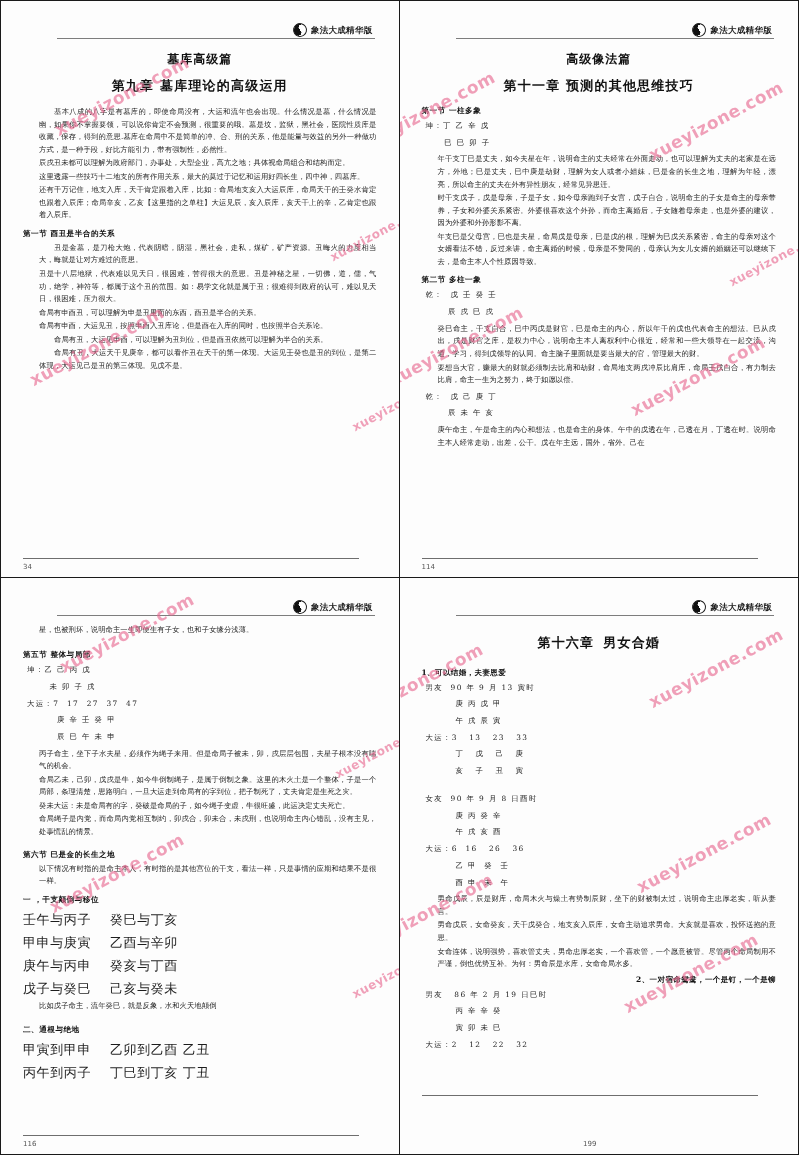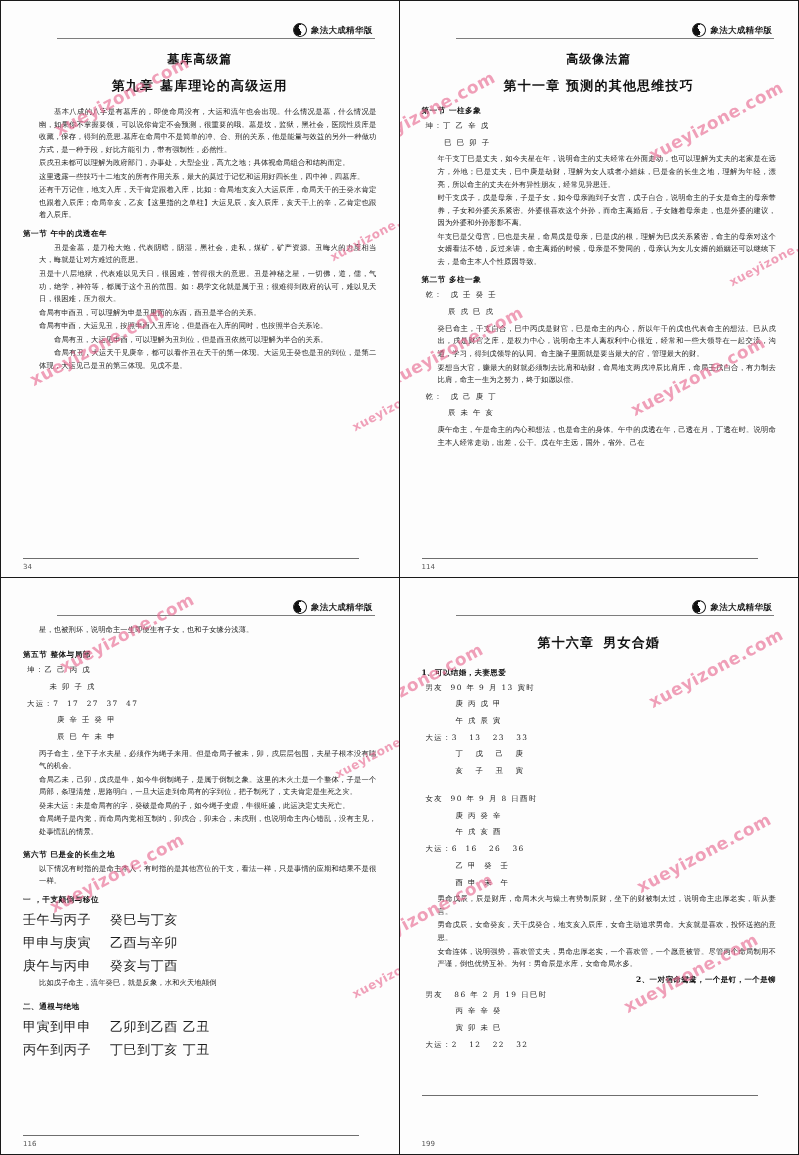--- a/index.html
+++ b/index.html
@@ -115,21 +115,21 @@
     left:22px;right:40px;bottom:6px;
   }
   .footer .rule{
     border-top:1.6px solid #6e6e6e;
     margin-bottom:4px;
   }
   .pageno{
     font-size:7px;color:#555;
     font-family:"DejaVu Sans","Liberation Sans",sans-serif;
   }
-  .pageno.right{text-align:left;margin-top:44px;}
+  .pageno.right{text-align:center;margin-top:44px;}
 
   
   .wm-layer{
     position:absolute;inset:0;
     pointer-events:none;
     overflow:hidden;
     z-index:5;
   }
   .wm{
     position:absolute;
@@ -159,21 +159,21 @@
 
     <div class="body">
       <div class="part-title">墓库高级篇</div>
       <div class="chapter-title">第九章  墓库理论的高级运用</div>
 
       <p class="para ind">基本八成的八字是有墓库的，即使命局没有，大运和流年也会出现。什么情况是墓，什么情况是幽，如果你不掌握要领，可以说你肯定不会预测，很重要的哦。墓是坟，监狱，黑社会，医院性质库是收藏，保存，得到的意思.墓库在命局中不是简单的冲、合、刑的关系，他是能量与效益的另外一种做功方式，是一种手段，好比方能引力，带有强制性，必然性。</p>
       <p class="para">辰戌丑未都可以理解为政府部门，办事处，大型企业，高亢之地；具体视命局组合和结构而定。</p>
       <p class="para">这里透露一些技巧十二地支的所有作用关系，最大的莫过于记忆和运用好四长生，四中神，四墓库。</p>
       <p class="para">还有千万记住，地支入库，天干肯定跟着入库，比如：命局地支亥入大运辰库，命局天干的壬癸水肯定也跟着入辰库；命局辛亥，乙亥【这里指的之单柱】大运见辰，亥入辰库，亥天干上的辛，乙肯定也跟着入辰库。</p>
 
-      <div class="sec">第一节  午中的戊透在年</div>
+      <div class="sec">第一节  酉丑是半合的关系</div>
       <p class="para ind">丑是金墓，是刀枪大炮，代表阴暗，阴湿，黑社会，走私，煤矿，矿产资源。丑晦火的力度相当大，晦就是让对方难过的意思。</p>
       <p class="para">丑是十八层地狱，代表难以见天日，很困难，苦得很大的意思。丑是神秘之星，一切佛，道，儒，气功，绝学，神符等，都属于这个丑的范围。如：易学文化就是属于丑；很难得到政府的认可，难以见天日，很困难，压力很大。</p>
       <p class="para">命局有申酉丑，可以理解为申是丑里面的东西，酉丑是半合的关系。</p>
       <p class="para">命局有申酉，大运见丑，按照申酉入丑库论，但是酉在入库的同时，也按照半合关系论。</p>
       <p class="para ind">命局有丑，大运见申酉，可以理解为丑到位，但是酉丑依然可以理解为半合的关系。</p>
       <p class="para ind">命局有丑，大运天干见庚辛，都可以看作丑在天干的第一体现。大运见壬癸也是丑的到位，是第二体现，大运见己是丑的第三体现。见戊不是。</p>
     </div>
 
     <div class="wm-layer">
       <span class="wm lg" style="left:55px;top:120px;transform:rotate(-28deg);">xueyizone.com</span>
@@ -251,20 +251,21 @@
       <p class="para">命局乙未，己卯，戊戌是牛，如今牛倒制绳子，是属于倒制之象。这里的木火土是一个整体，子是一个局部，条理清楚，思路明白，一旦大运走到命局有的字到位，把子制死了，丈夫肯定是生死之灾。</p>
       <p class="para">癸未大运：未是命局有的字，癸破是命局的子，如今绳子变虚，牛很旺盛，此运决定丈夫死亡。</p>
       <p class="para">命局绳子是内党，而命局内党相互制约，卯戌合，卯未合，未戌刑，也说明命主内心错乱，没有主见，处事慌乱的情景。</p>
 
       <div class="sec" style="margin-top:11px;">第六节  巳是金的长生之地</div>
       <p class="para">以下情况有时指的是命主本人，有时指的是其他宫位的干支，看法一样，只是事情的应期和结果不是很一样。</p>
       <div class="sec">一 ，干支颠倒与移位</div>
       <div class="pairline">壬午与丙子    癸巳与丁亥</div>
       <div class="pairline">甲申与庚寅    乙酉与辛卯</div>
       <div class="pairline">庚午与丙申    癸亥与丁酉</div>
+      <div class="pairline">戊子与癸巳    己亥与癸未</div>
       <p class="para">比如戊子命主，流年癸巳，就是反象，水和火天地颠倒</p>
       <div class="sec" style="margin-top:12px;">二、通根与绝地</div>
       <div class="pairline">甲寅到甲申    乙卯到乙酉 乙丑</div>
       <div class="pairline">丙午到丙子    丁巳到丁亥 丁丑</div>
     </div>
 
     <div class="wm-layer">
       <span class="wm lg" style="left:60px;top:80px;transform:rotate(-28deg);">xueyizone.com</span>
       <span class="wm lg" style="left:50px;top:320px;transform:rotate(-28deg);">xueyizone.com</span>
       <span class="wm sm" style="left:335px;top:190px;transform:rotate(-28deg);">xueyizone.com</span>

